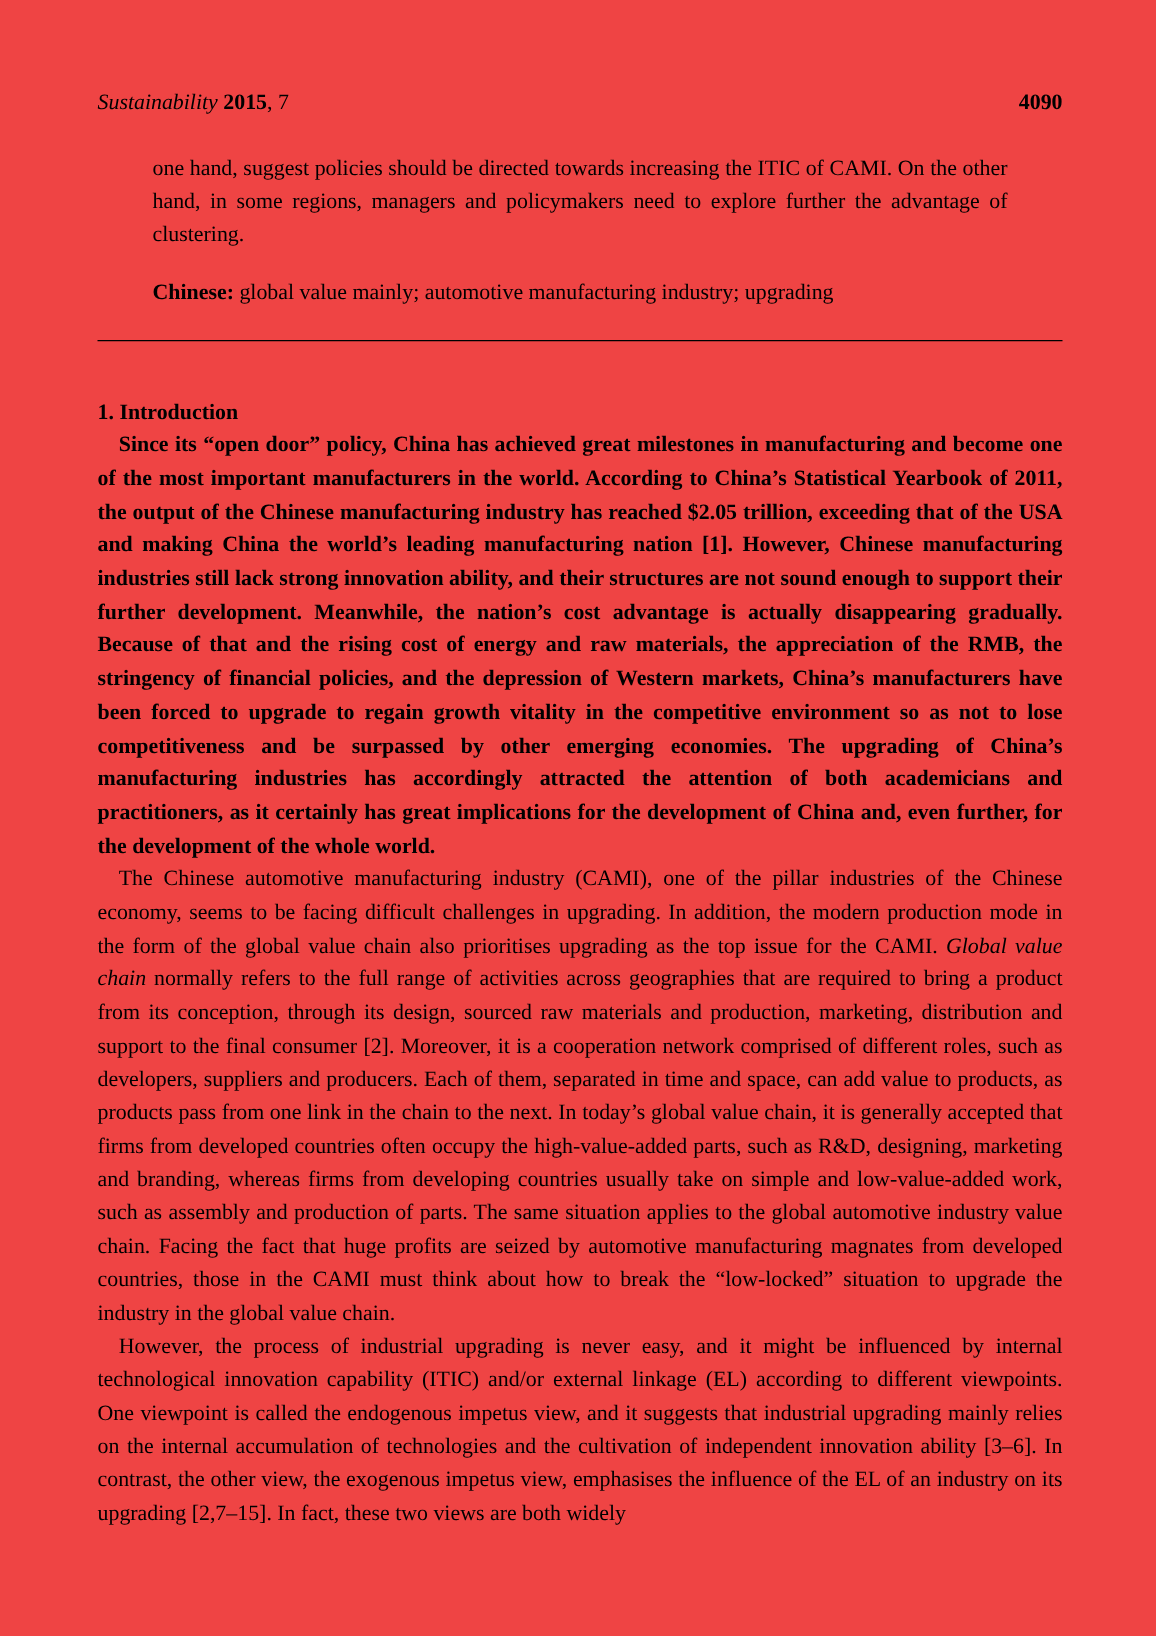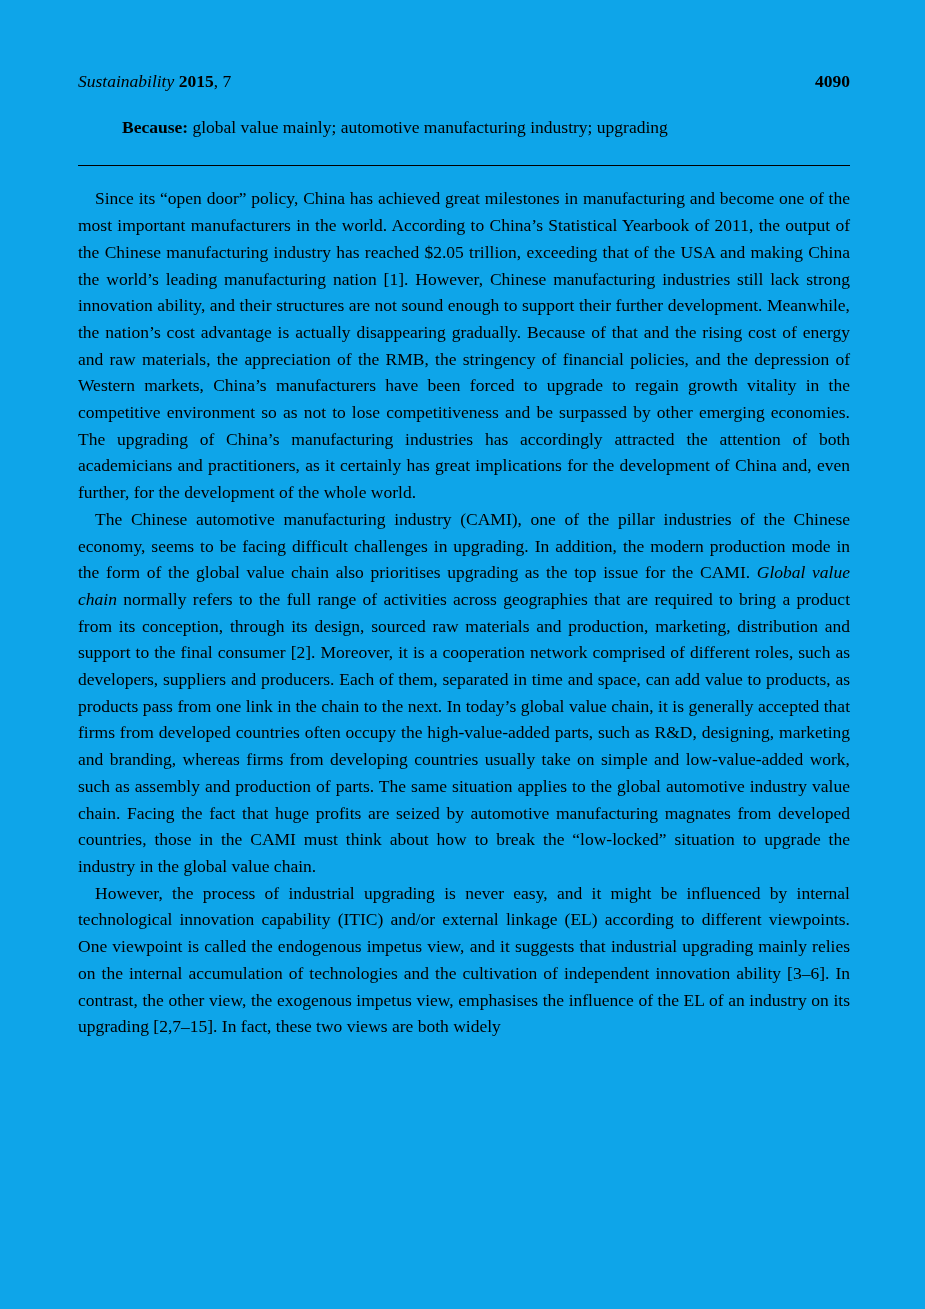--- a/index.html
+++ b/index.html
@@ -4,21 +4,21 @@
 <style>
   html, body {
     margin: 0;
     padding: 0;
     background: #ffffff;
   }
   .page {
     width: 925px;
     height: 1309px;
     box-sizing: border-box;
-    background: #0ea5e9;
+    background: #ef4444;
     color: #000000;
     font-family: "Liberation Serif", "DejaVu Serif", serif;
     font-size: 17.5px;
     line-height: 26.7px;
     padding: 68px 75px 0 78px;
     overflow: hidden;
   }
   .running-header {
     display: flex;
     justify-content: space-between;
@@ -44,43 +44,45 @@
     font-weight: bold;
     font-size: 17.5px;
     line-height: 26.7px;
   }
   .body-paragraph {
     margin: 0;
     text-align: justify;
     text-indent: 17px;
   }
   .body-paragraph.first {
-    margin-top: 19px;
+    font-weight: bold;
   }
   em { font-style: italic; }
 </style>
 </head>
 <body>
 
 <div class="page">
 
   <div class="running-header">
     <div>
       <span class="italic">Sustainability</span><span class="bold"> 2015</span><span>, 7</span>
     </div>
     <div class="bold">4090</div>
   </div>
 
+  <p class="abstract-closing">one hand, suggest policies should be directed towards increasing the ITIC of CAMI. On the other hand, in some regions, managers and policymakers need to explore further the advantage of clustering.</p>
 
   <p class="keywords-line">
-    <span class="bold">Because: </span><span>global value mainly; automotive manufacturing industry; upgrading</span>
+    <span class="bold">Chinese: </span><span>global value mainly; automotive manufacturing industry; upgrading</span>
   </p>
 
   <hr class="section-divider">
 
+  <h2 class="intro-heading">1. Introduction</h2>
 
   <p class="body-paragraph first">
     <span>Since its “open door” policy, China has achieved great milestones in manufacturing and become one of the most important manufacturers in the world. According to China’s Statistical Yearbook of 2011, the output of the Chinese manufacturing industry has reached $2.05 trillion, exceeding that of the USA and making China the world’s leading manufacturing nation [1]. However, Chinese manufacturing industries still lack strong innovation ability, and their structures are not sound enough to support their further development. Meanwhile, the nation’s cost advantage is actually disappearing gradually. Because of that and the rising cost of energy and raw materials, the appreciation of the RMB, the stringency of financial policies, and the depression of Western markets, China’s manufacturers have been forced to upgrade to regain growth vitality in the competitive environment so as not to lose competitiveness and be surpassed by other emerging economies. The upgrading of China’s manufacturing industries has accordingly attracted the attention of both academicians and practitioners, as it certainly has great implications for the development of China and, even further, for the development of the whole world.</span>
   </p>
 
   <p class="body-paragraph">
     <span>The Chinese automotive manufacturing industry (CAMI), one of the pillar industries of the Chinese economy, seems to be facing difficult challenges in upgrading. In addition, the modern production mode in the form of the global value chain also prioritises upgrading as the top issue for the CAMI. </span><em>Global value chain</em><span> normally refers to the full range of activities across geographies that are required to bring a product from its conception, through its design, sourced raw materials and production, marketing, distribution and support to the final consumer [2]. Moreover, it is a cooperation network comprised of different roles, such as developers, suppliers and producers. Each of them, separated in time and space, can add value to products, as products pass from one link in the chain to the next. In today’s global value chain, it is generally accepted that firms from developed countries often occupy the high-value-added parts, such as R&amp;D, designing, marketing and branding, whereas firms from developing countries usually take on simple and low-value-added work, such as assembly and production of parts. The same situation applies to the global automotive industry value chain. Facing the fact that huge profits are seized by automotive manufacturing magnates from developed countries, those in the CAMI must think about how to break the “low-locked” situation to upgrade the industry in the global value chain.</span>
   </p>
 
   <p class="body-paragraph">

